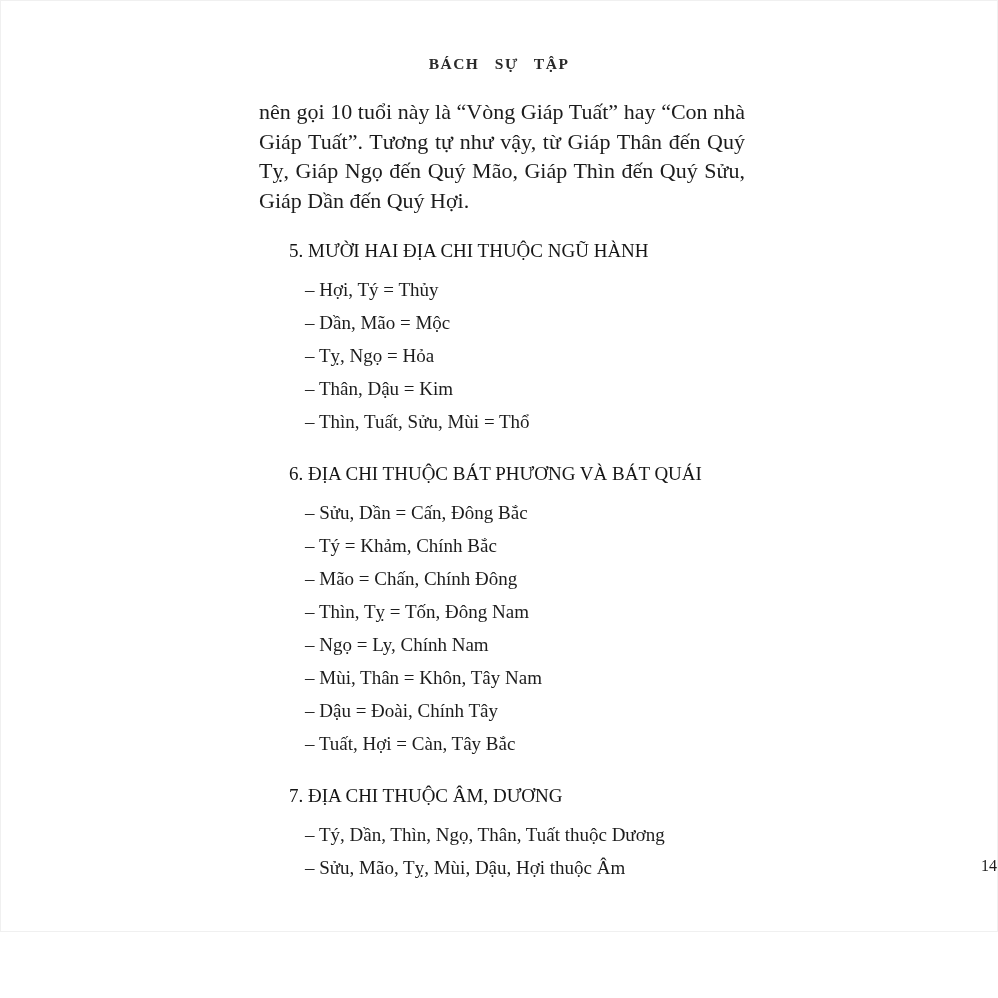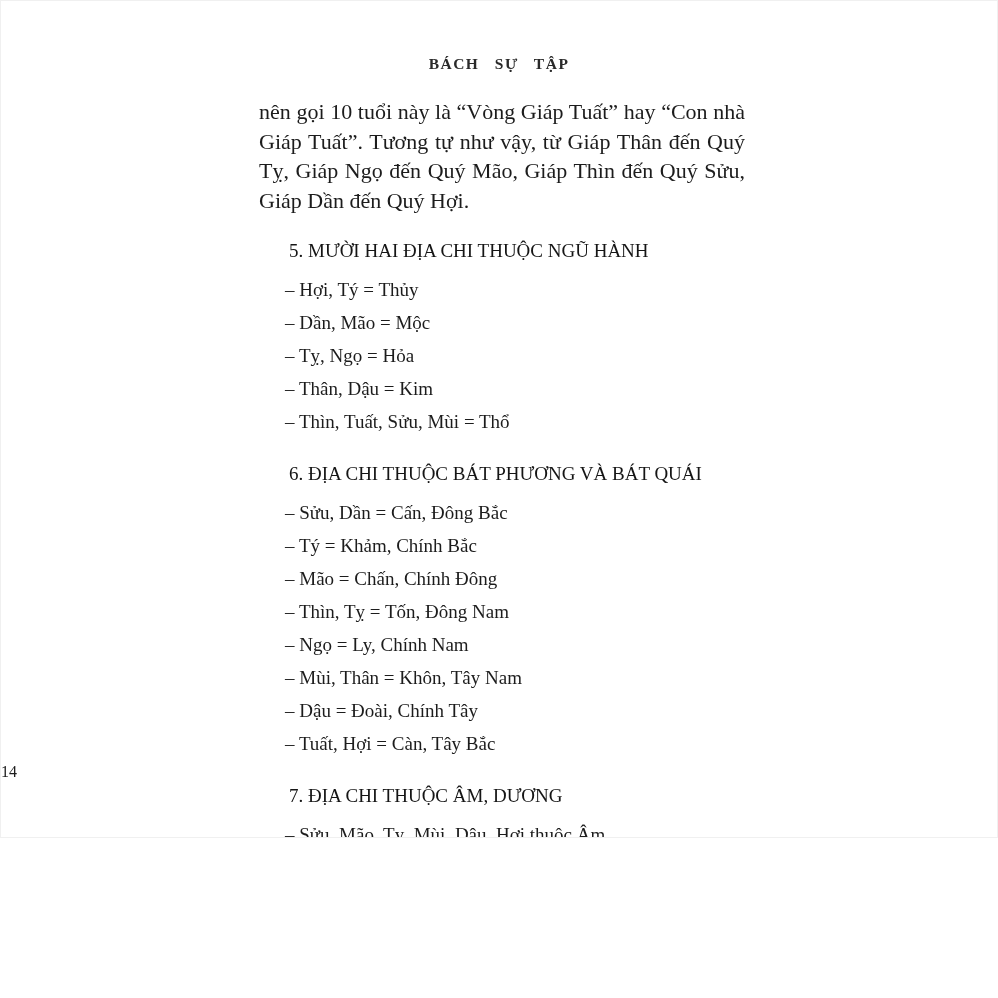--- a/index.html
+++ b/index.html
@@ -1,19 +1,19 @@
 <!DOCTYPE html>
 <html><head>
 <meta charset="utf-8">
 <style>
   html, body { margin: 0; padding: 0; background: #ffffff; }
   .page {
     position: relative;
     width: 998px;
-    height: 838px;
+    height: 932px;
     background: #ffffff;
     font-family: "Liberation Serif", "DejaVu Serif", serif;
     color: #1c1c1c;
     overflow: hidden;
     box-sizing: border-box;
     border: 1px solid #f0f0f0;
   }
   .running-header {
     position: absolute;
     top: 54px;
@@ -42,31 +42,31 @@
   .section-heading {
     font-size: 19px;
     font-weight: normal;
     margin: 24px 0 10px 30px;
     line-height: 24px;
     color: #151515;
   }
   .list-item {
     font-size: 19px;
     line-height: 20px;
-    margin-left: 26px;
+    margin-left: 46px;
     padding: 6.5px 0;
     color: #1c1c1c;
     white-space: nowrap;
   }
   .page-number {
     position: absolute;
     bottom: 56px;
     left: 0;
     width: 100%;
-    text-align: left;
+    text-align: right;
     font-size: 16px;
     color: #1c1c1c;
   }
 </style>
 </head>
 <body>
 
 <div class="page">
 
   <div class="running-header">BÁCH SỰ TẬP</div>
@@ -86,19 +86,20 @@
     <div class="list-item">– Sửu, Dần = Cấn, Đông Bắc</div>
     <div class="list-item">– Tý = Khảm, Chính Bắc</div>
     <div class="list-item">– Mão = Chấn, Chính Đông</div>
     <div class="list-item">– Thìn, Tỵ = Tốn, Đông Nam</div>
     <div class="list-item">– Ngọ = Ly, Chính Nam</div>
     <div class="list-item">– Mùi, Thân = Khôn, Tây Nam</div>
     <div class="list-item">– Dậu = Đoài, Chính Tây</div>
     <div class="list-item">– Tuất, Hợi = Càn, Tây Bắc</div>
 
     <h2 class="section-heading">7. ĐỊA CHI THUỘC ÂM, DƯƠNG</h2>
+    <div class="list-item">– Tý, Dần, Thìn, Ngọ, Thân, Tuất thuộc Dương</div>
     <div class="list-item">– Sửu, Mão, Tỵ, Mùi, Dậu, Hợi thuộc Âm</div>
 
   </div>
 
   <div class="page-number">14</div>
 
 </div>
 
 </body></html>

